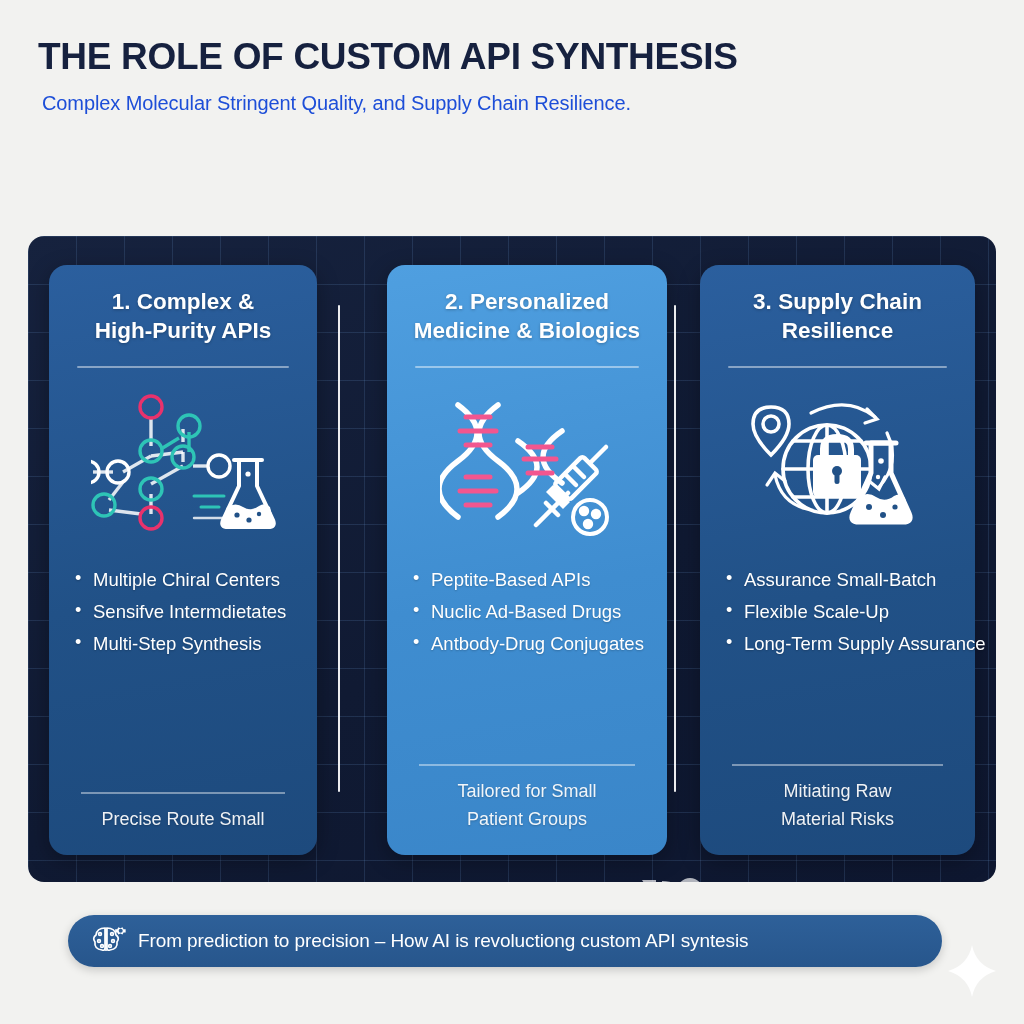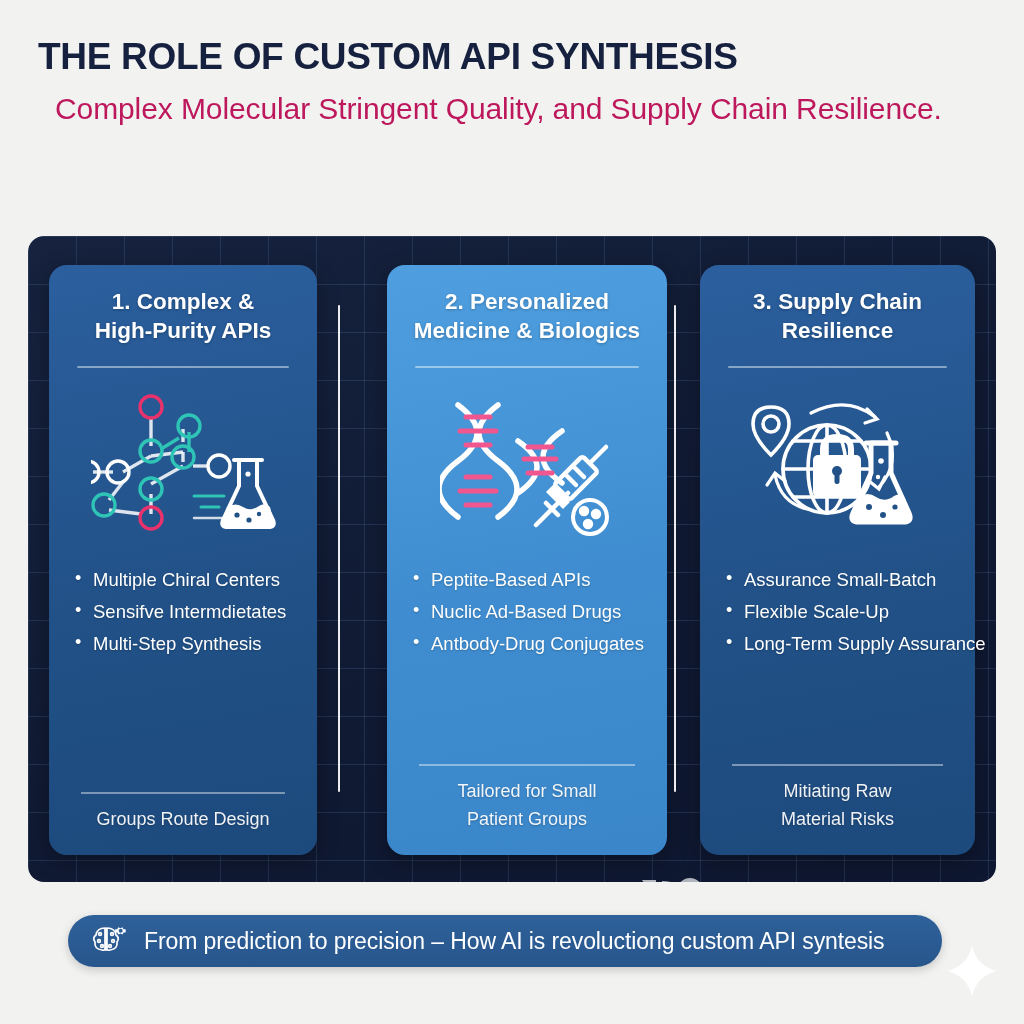--- a/index.html
+++ b/index.html
@@ -27,23 +27,23 @@
     font-weight: bold;
     color: #16213f;
     letter-spacing: -0.3px;
     line-height: 1.22;
     margin: 0;
     text-transform: uppercase;
     font-stretch: condensed;
   }
   .title .line { display: block; }
   .subtitle {
-    margin: 13px 0 0 17px;
-    font-size: 30px;
-    color: #be185d;
+    margin: 13px 0 0 4px;
+    font-size: 20px;
+    color: #1d4ed8;
     font-weight: normal;
     letter-spacing: -0.1px;
   }
 
   
   .panel {
     position: absolute;
     left: 28px;
     top: 236px;
     width: 968px;
@@ -161,22 +161,22 @@
     border-radius: 26px;
     background: linear-gradient(180deg, #2e6099 0%, #27568c 100%);
     display: flex;
     align-items: center;
     padding-left: 24px;
     box-sizing: border-box;
     box-shadow: 0 3px 10px rgba(0,0,0,0.18);
   }
   .banner-text {
     color: #ffffff;
-    font-size: 23px;
-    margin-left: 18px;
+    font-size: 19px;
+    margin-left: 12px;
     letter-spacing: -0.1px;
     white-space: nowrap;
   }
 
   .sparkle {
     position: absolute;
     left: 948px;
     top: 945px;
     width: 48px;
     height: 52px;
@@ -266,21 +266,21 @@
       </div>
 
       <ul class="bullets">
         <li>Multiple Chiral Centers</li>
         <li>Sensifve Intermdietates</li>
         <li>Multi-Step Synthesis</li>
       </ul>
 
       <div class="card-foot-rule"></div>
       <div class="card-foot">
-        <div>Groups Route Design</div>
+        <div>Precise Route Small</div>
         <div></div>
       </div>
     </div>
 
     <div class="card card-2">
       <div class="card-title">
         <div>2. Personalized</div>
         <div>Medicine &amp; Biologics</div>
       </div>
       <div class="card-rule"></div>

